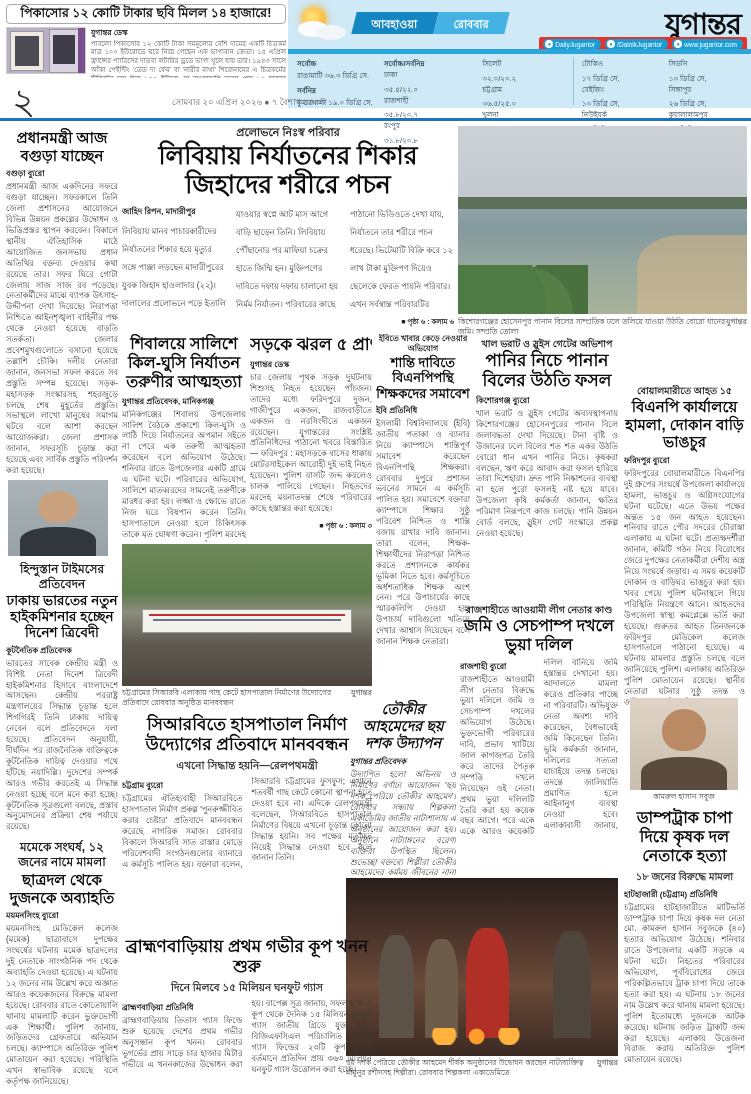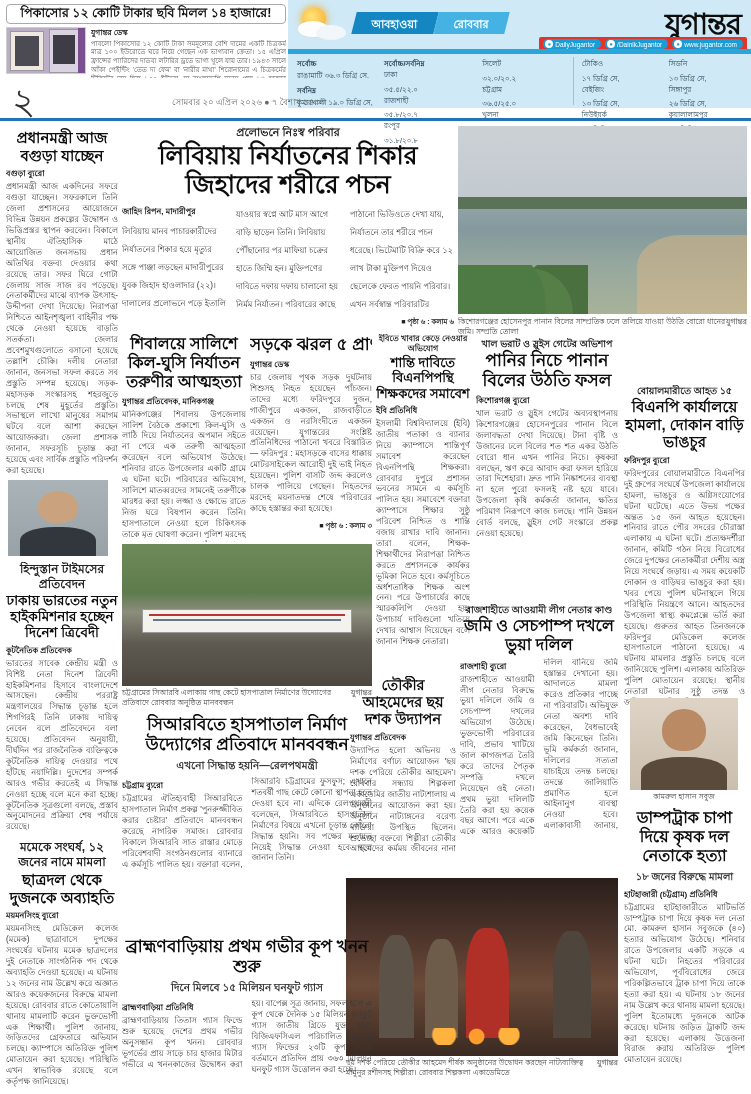--- a/index.html
+++ b/index.html
@@ -324,21 +324,21 @@
 
   <div class="abs article" style="left:122px;top:714px;width:250px;height:218px;">
     <div class="headline" style="font-size:17px;">সিআরবিতে হাসপাতাল নির্মাণ উদ্যোগের প্রতিবাদে মানববন্ধন</div>
     <div class="subhead">এখনো সিদ্ধান্ত হয়নি—রেলপথমন্ত্রী</div>
     <div class="cols2" style="height:140px;overflow:hidden;">
       <div class="byline">চট্টগ্রাম ব্যুরো</div>
       <div class="body">চট্টগ্রামের ঐতিহ্যবাহী সিআরবিতে হাসপাতাল নির্মাণ প্রকল্প 'পুনরুজ্জীবিত করার চেষ্টার' প্রতিবাদে মানববন্ধন করেছে নাগরিক সমাজ। রোববার বিকালে সিআরবি সাত রাস্তার মোড়ে পরিবেশবাদী সংগঠনগুলোর ব্যানারে এ কর্মসূচি পালিত হয়। বক্তারা বলেন, সিআরবি চট্টগ্রামের ফুসফুস; এখানে শতবর্ষী গাছ কেটে কোনো স্থাপনা হতে দেওয়া হবে না। এদিকে রেলপথমন্ত্রী বলেছেন, সিআরবিতে হাসপাতাল নির্মাণের বিষয়ে এখনো চূড়ান্ত কোনো সিদ্ধান্ত হয়নি। সব পক্ষের মতামত নিয়েই সিদ্ধান্ত নেওয়া হবে বলে জানান তিনি।</div>
     </div>
   </div>
 
-  <div class="abs article" style="left:350px;top:676px;width:106px;height:178px;">
+  <div class="abs article" style="left:350px;top:700px;width:106px;height:178px;font-style:italic;">
     <div class="headline" style="font-size:14.5px;">তৌকীর আহমেদের ছয় দশক উদ্যাপন</div>
     <div class="byline">যুগান্তর প্রতিবেদক</div>
     <div class="body">উদ্যাপিত হলো অভিনয় ও নির্মাণের বর্ণাঢ্য আয়োজন 'ছয় দশক পেরিয়ে তৌকীর আহমেদ'। রোববার সন্ধ্যায় শিল্পকলা একাডেমির জাতীয় নাট্যশালায় এ অনুষ্ঠানের আয়োজন করা হয়। অনুষ্ঠানে নাট্যাঙ্গনের বরেণ্য ব্যক্তিরা উপস্থিত ছিলেন। শুভেচ্ছা বক্তব্যে শিল্পীরা তৌকীর আহমেদের কর্মময় জীবনের নানা দিক তুলে ধরেন।</div>
   </div>
 
   <div class="abs article" style="left:460px;top:604px;width:158px;height:272px;">
     <div class="kicker" style="font-size:9.5px;">রাজশাহীতে আওয়ামী লীগ নেতার কাণ্ড</div>
     <div class="headline" style="font-size:16px;">জমি ও সেচপাম্প দখলে ভুয়া দলিল</div>
     <div class="cols2" style="height:182px;overflow:hidden;">
       <div class="byline">রাজশাহী ব্যুরো</div>

